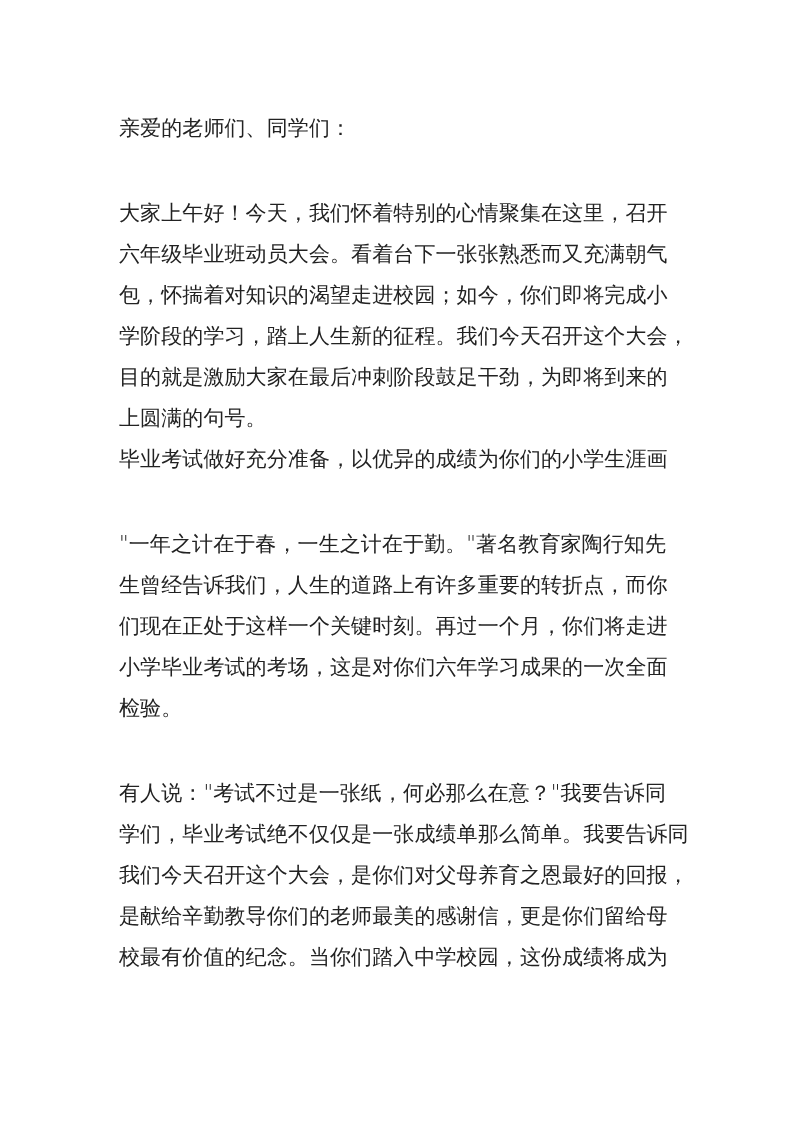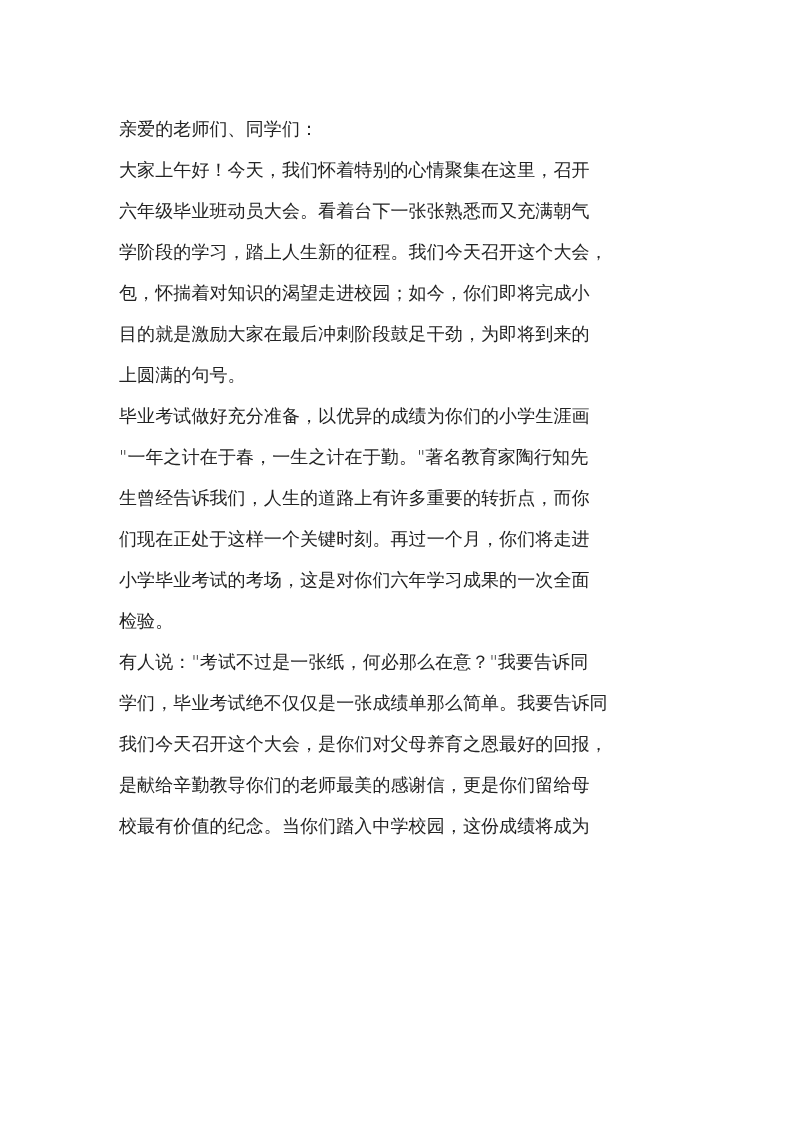--- a/index.html
+++ b/index.html
@@ -17,39 +17,40 @@
   .document {
     position: absolute;
     left: 119px;
     top: 108px;
     width: 560px;
     color: #222222;
     font-weight: 300;
   }
   .salutation,
   .text-line {
-    font-size: 18px;
+    font-size: 21px;
     line-height: 41px;
     white-space: nowrap;
     letter-spacing: 0.1px;
   }
   .paragraph {
+    margin-top: 44px;
   }
 </style>
 </head>
 <body>
 
 <div class="document">
   <div class="salutation">亲爱的老师们、同学们：</div>
   <div>
       <div class="paragraph">
         <div class="text-line">大家上午好！今天，我们怀着特别的心情聚集在这里，召开</div>
         <div class="text-line">六年级毕业班动员大会。看着台下一张张熟悉而又充满朝气</div>
+        <div class="text-line">包，怀揣着对知识的渴望走进校园；如今，你们即将完成小</div>
         <div class="text-line">学阶段的学习，踏上人生新的征程。我们今天召开这个大会，</div>
-        <div class="text-line">包，怀揣着对知识的渴望走进校园；如今，你们即将完成小</div>
         <div class="text-line">目的就是激励大家在最后冲刺阶段鼓足干劲，为即将到来的</div>
         <div class="text-line">上圆满的句号。</div>
         <div class="text-line">毕业考试做好充分准备，以优异的成绩为你们的小学生涯画</div>
       </div>
       <div class="paragraph">
         <div class="text-line">"一年之计在于春，一生之计在于勤。"著名教育家陶行知先</div>
         <div class="text-line">生曾经告诉我们，人生的道路上有许多重要的转折点，而你</div>
         <div class="text-line">们现在正处于这样一个关键时刻。再过一个月，你们将走进</div>
         <div class="text-line">小学毕业考试的考场，这是对你们六年学习成果的一次全面</div>
         <div class="text-line">检验。</div>

